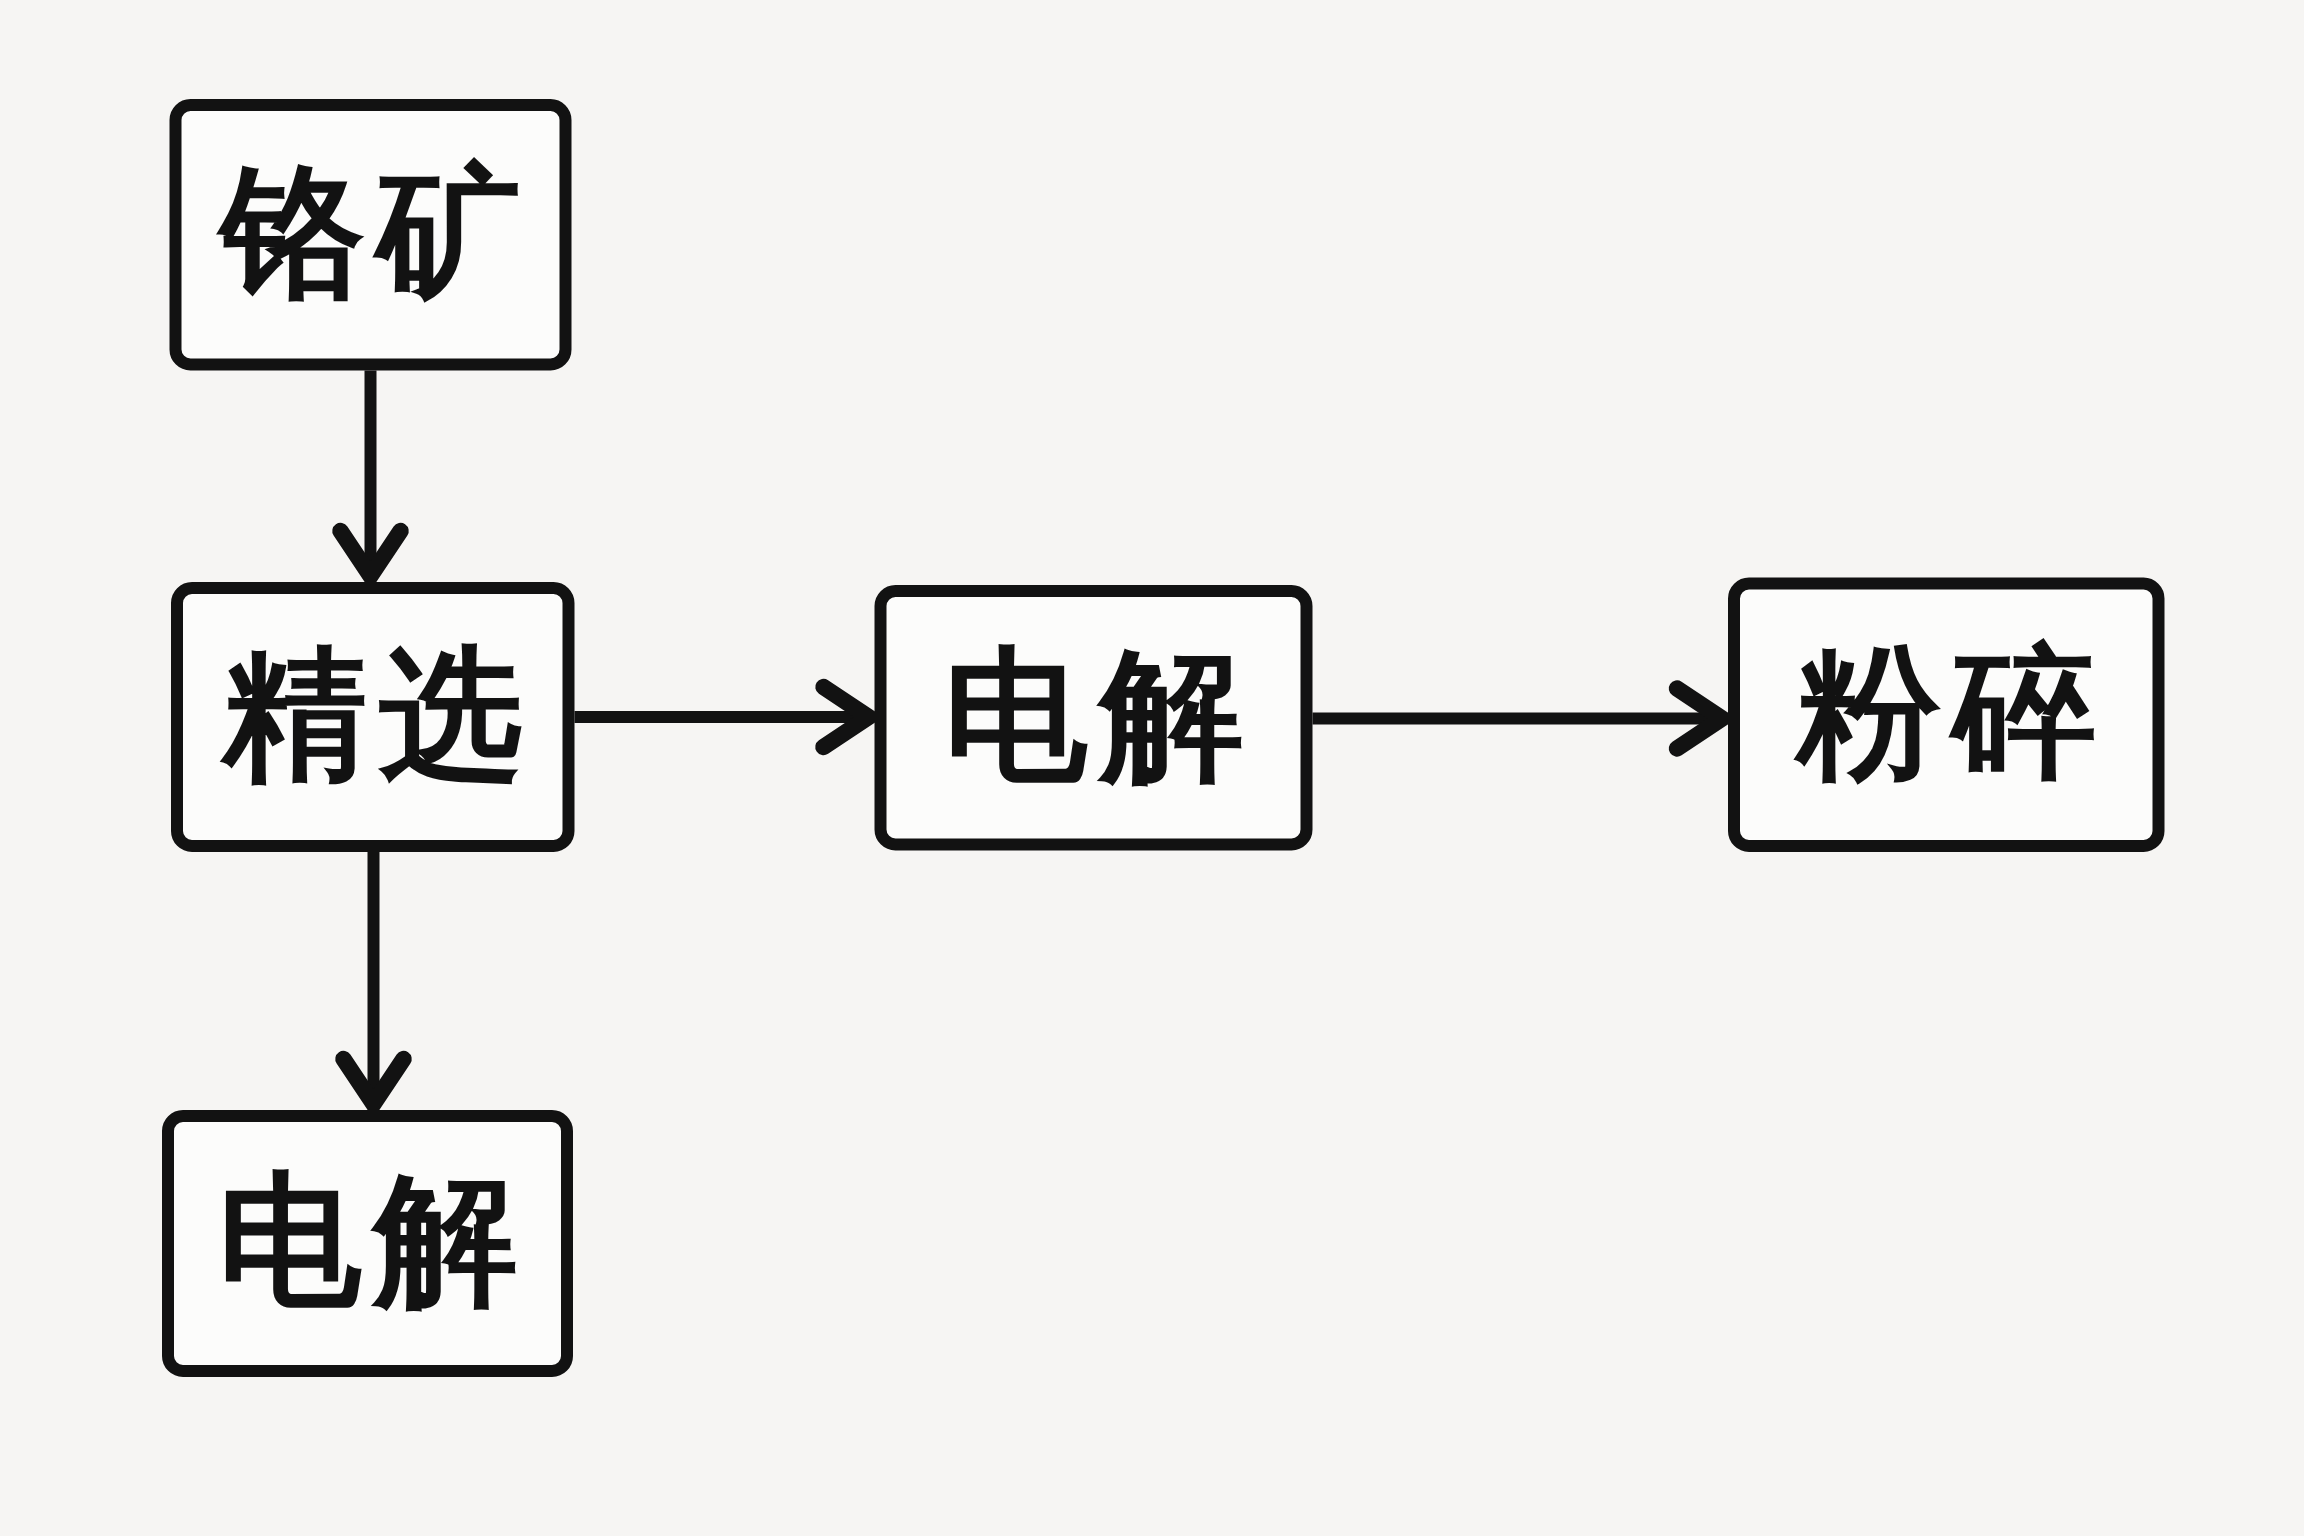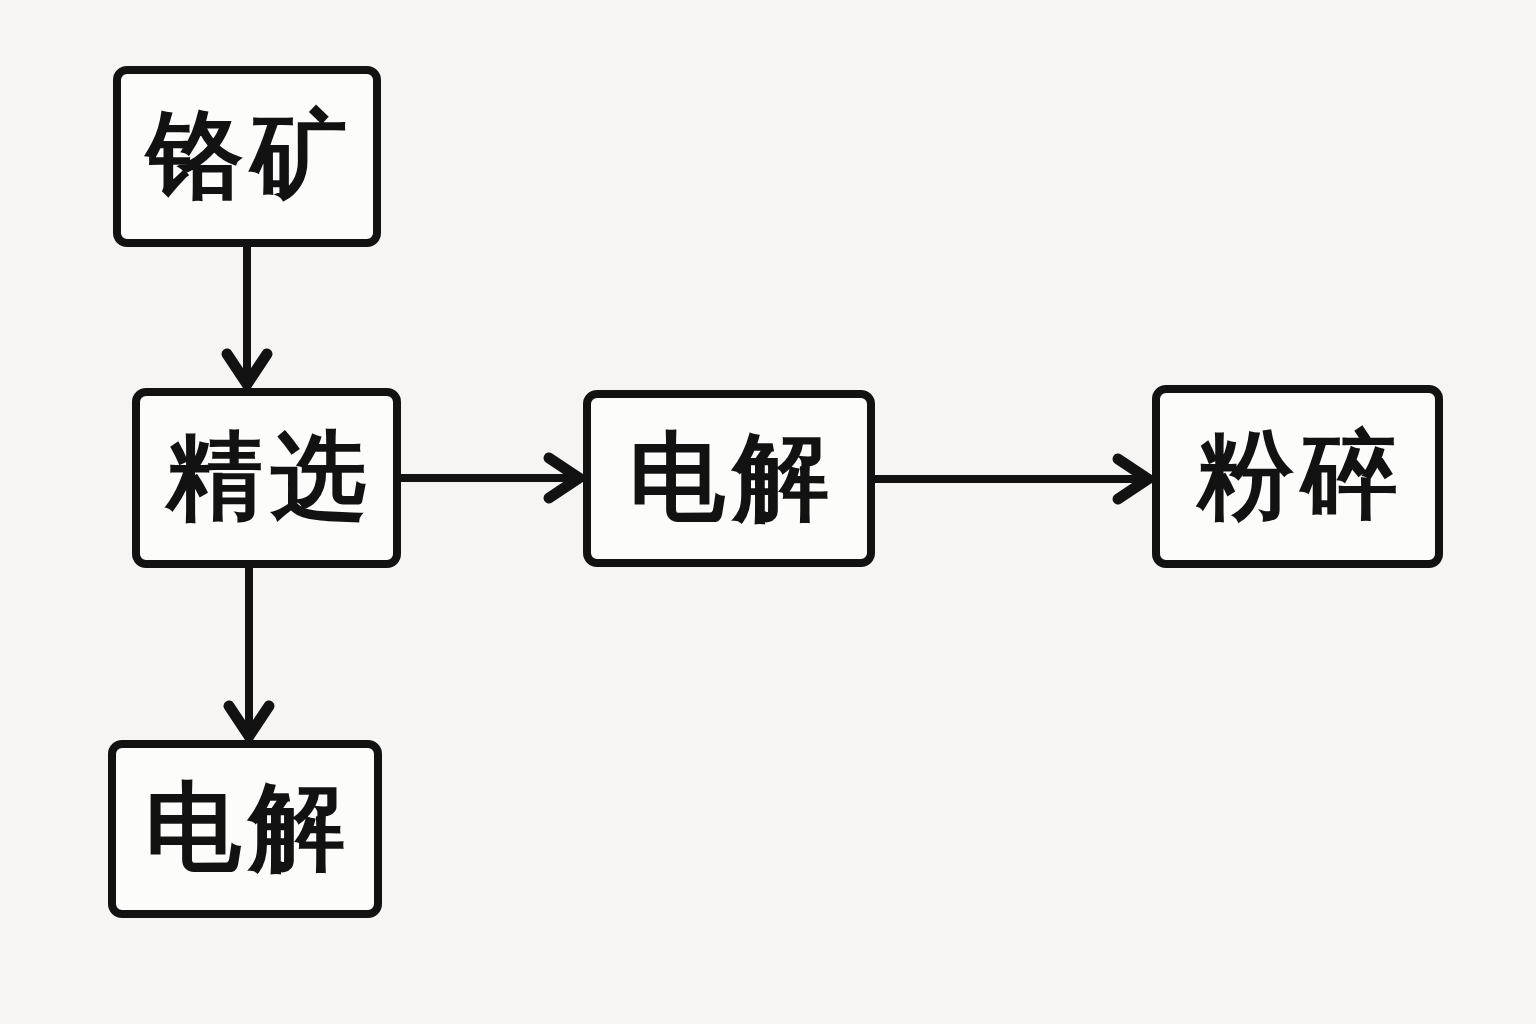--- a/index.html
+++ b/index.html
@@ -56,21 +56,21 @@
       <path d="M 875 479 L 1142 479" fill="none" stroke="#121212" stroke-width="8" stroke-linecap="butt" stroke-linejoin="miter"></path>
       <path d="M 1118 459 L 1148 479 L 1118 499" fill="none" stroke="#121212" stroke-width="11" stroke-linecap="round" stroke-linejoin="miter"></path>
       <path d="M 249 568 L 249 730" fill="none" stroke="#121212" stroke-width="8" stroke-linecap="butt" stroke-linejoin="miter"></path>
       <path d="M 229 706 L 249 736 L 269 706" fill="none" stroke="#121212" stroke-width="11" stroke-linecap="round" stroke-linejoin="miter"></path>
     </svg>
 
   <div class="node" style="left: 113px; top: 66px; width: 268px; height: 181px;">
     <span class="label">铬矿</span>
   </div>
 
-  <div class="node" style="left: 132px; top: 388px; width: 269px; height: 180px;">
+  <div class="node" style="left: 114px; top: 388px; width: 269px; height: 180px;">
     <span class="label">精选</span>
   </div>
 
   <div class="node" style="left: 583px; top: 390px; width: 292px; height: 177px;">
     <span class="label">电解</span>
   </div>
 
   <div class="node" style="left: 1152px; top: 385px; width: 291px; height: 183px;">
     <span class="label">粉碎</span>
   </div>

